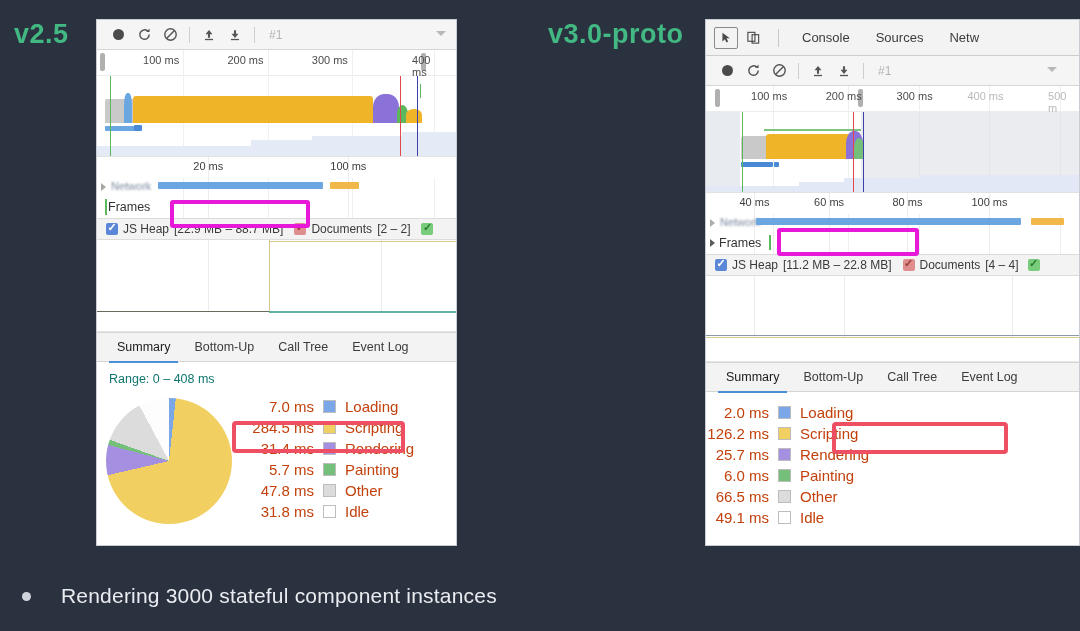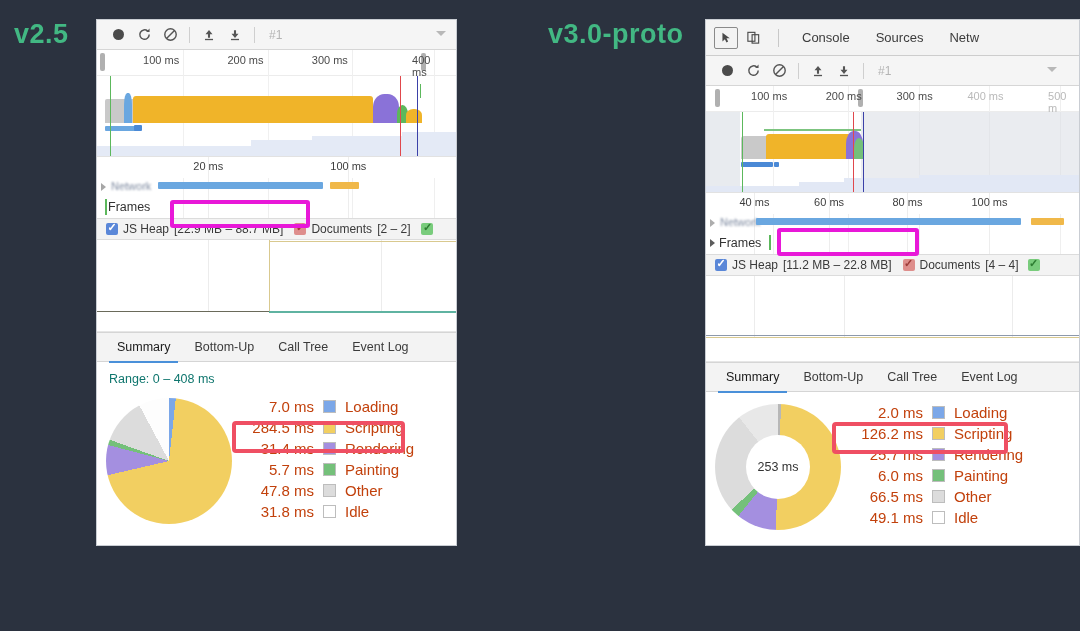--- a/index.html
+++ b/index.html
@@ -532,30 +532,20 @@
 
     <div class="sum-tabs">
       <div class="sum-tab active">Summary</div>
       <div class="sum-tab">Bottom-Up</div>
       <div class="sum-tab">Call Tree</div>
       <div class="sum-tab">Event Log</div>
     </div>
 
 
     <div class="sum-body">
-      <div class="donut-wrap">
-        <div class="donut" style="background: conic-gradient(
-            #b7b7b7 0deg 3deg,
-            #f2cf61 3deg 182deg,
-            #a48fe0 182deg 219deg,
-            #74c07a 219deg 227.5deg,
-            #dcdcdc 227.5deg 322deg,
-            #e8e8e8 322deg 360deg);"></div>
-        <div class="donut-hole">253 ms</div>
-      </div>
       <div class="legend">
         <div class="lg-row">
           <span class="lg-val">2.0 ms</span>
           <span class="lg-sw" style="background:#7ba7e8;"></span>
           <span class="lg-name">Loading</span>
         </div>
         <div class="lg-row">
           <span class="lg-val">126.2 ms</span>
           <span class="lg-sw" style="background:#f2cf61;"></span>
           <span class="lg-name">Scripting</span>
@@ -580,14 +570,18 @@
           <span class="lg-sw" style="background:#ffffff;"></span>
           <span class="lg-name">Idle</span>
         </div>
       </div>
     </div>
   </div>
 
   <div class="hl-magenta" style="left:777px; top:228px; width:142px; height:28px;"></div>
   <div class="hl-pink" style="left:832px; top:422px; width:176px; height:32px;"></div>
 
+  <div class="caption">
+    <div class="bullet-dot"></div>
+    <div class="caption-text">Rendering 3000 stateful component instances</div>
+  </div>
 
 </div>
 
 </body></html>

